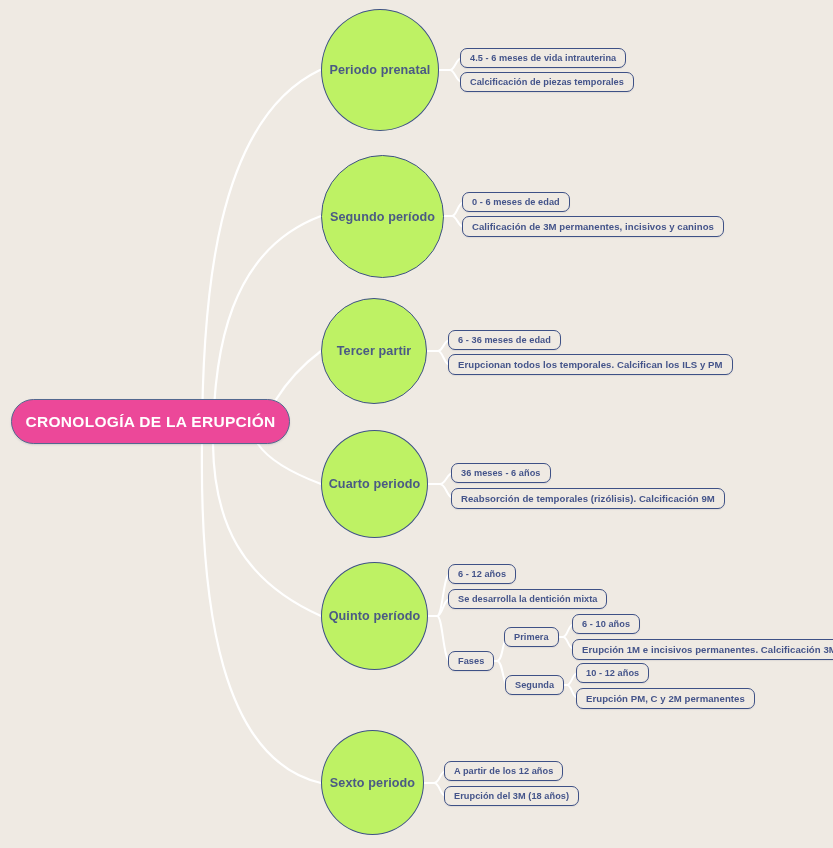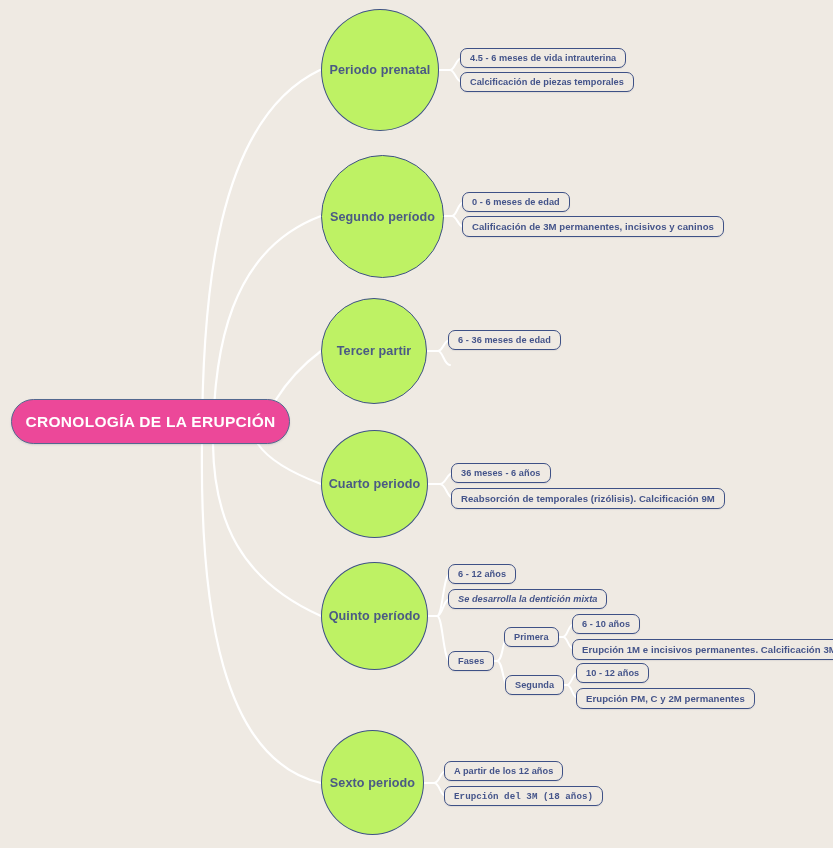--- a/index.html
+++ b/index.html
@@ -157,38 +157,41 @@
   <div class="pill mid" style="left:462px; top:216px;">
     <span>Calificación de 3M permanentes, incisivos y caninos</span>
   </div>
 
   <div class="circle" style="left:321px; top:298px; width:106px; height:106px;">
     <span class="circle-label">Tercer partir</span>
   </div>
   <div class="pill" style="left:448px; top:330px;">
     <span>6 - 36 meses de edad</span>
   </div>
+  <div class="pill mid" style="left:448px; top:354px;">
+    <span>Erupcionan todos los temporales. Calcifican los ILS y PM</span>
+  </div>
 
   <div class="circle" style="left:321px; top:430px; width:107px; height:108px;">
     <span class="circle-label">Cuarto periodo</span>
   </div>
   <div class="pill" style="left:451px; top:463px;">
     <span>36 meses - 6 años</span>
   </div>
   <div class="pill mid" style="left:451px; top:488px;">
     <span>Reabsorción de temporales (rizólisis). Calcificación 9M</span>
   </div>
 
   <div class="circle" style="left:321px; top:562px; width:107px; height:108px;">
     <span class="circle-label">Quinto período</span>
   </div>
   <div class="pill" style="left:448px; top:564px;">
     <span>6 - 12 años</span>
   </div>
-  <div class="pill" style="left:448px; top:589px;font-style:italic;">
+  <div class="pill" style="left:448px; top:589px;">
     <span>Se desarrolla la dentición mixta</span>
   </div>
 
   <div class="pill" style="left:448px; top:651px;">
     <span>Fases</span>
   </div>
 
   <div class="pill" style="left:504px; top:627px;">
     <span>Primera</span>
   </div>
@@ -208,17 +211,17 @@
   <div class="pill mid" style="left:576px; top:688px;">
     <span>Erupción PM, C y 2M permanentes</span>
   </div>
 
   <div class="circle" style="left:321px; top:730px; width:103px; height:105px;">
     <span class="circle-label">Sexto periodo</span>
   </div>
   <div class="pill" style="left:444px; top:761px;">
     <span>A partir de los 12 años</span>
   </div>
-  <div class="pill" style="left:444px; top:786px;font-family:Liberation Mono, monospace;">
+  <div class="pill" style="left:444px; top:786px;">
     <span>Erupción del 3M (18 años)</span>
   </div>
 
 </div>
 
 </body></html>

